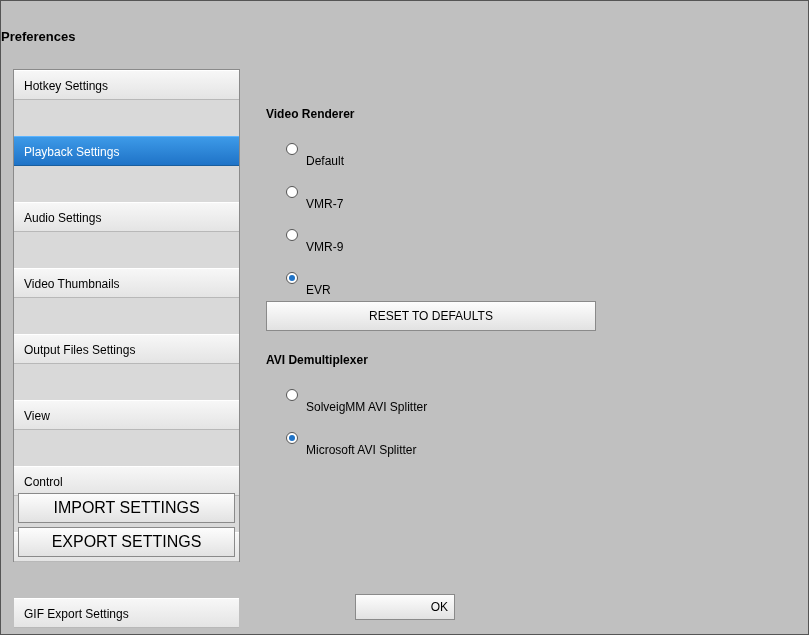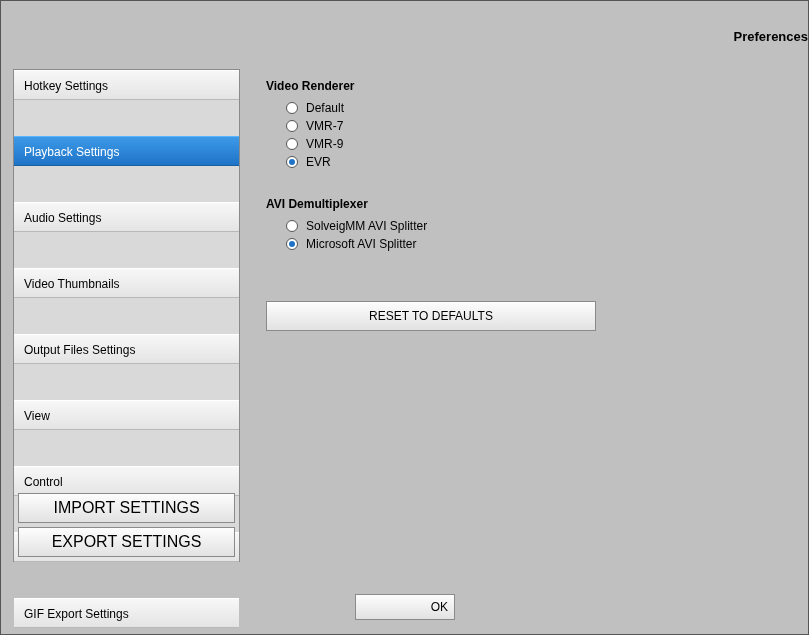--- a/index.html
+++ b/index.html
@@ -18,21 +18,21 @@
     left: 0; top: 0;
     width: 807px;
     height: 633px;
     border: 1px solid #555;
     background: #c0c0c0;
   }
   .title {
     position: absolute;
     left: 0; top: 28px;
     width: 100%;
-    text-align: right;
+    text-align: left;
     font-weight: bold;
     font-size: 13px;
   }
   .sidebar {
     position: absolute;
     left: 12px;
     top: 68px;
     width: 227px;
     height: 493px;
     background: #d9d9d9;
@@ -83,20 +83,21 @@
   .panel {
     position: absolute;
     left: 265px;
     top: 78px;
     width: 520px;
   }
   .group-title {
     font-weight: bold;
     font-size: 12px;
     margin-bottom: 8px;
+    margin-top: 28px;
   }
   .radio-row {
     display: flex;
     align-items: center;
     margin: 4px 0 4px 20px;
     font-size: 12px;
   }
   .radio {
     width: 12px;
     height: 12px;
@@ -140,21 +141,21 @@
     height: 26px;
     background: linear-gradient(#fdfdfd, #e2e2e2);
     border: 1px solid #8a8a8a;
     font-family: inherit;
     font-size: 12px;
     cursor: pointer;
     box-sizing: border-box;
     text-align: right;
   }
 
-  .radio-label { cursor: default; }
+  .radio-label { cursor: default; margin-top: 25px; }
 </style>
 </head>
 <body>
 
 <div class="dialog">
 
   <div class="title">Preferences</div>
 
   <div class="sidebar">
     <div class="side-list" id="side-list">

